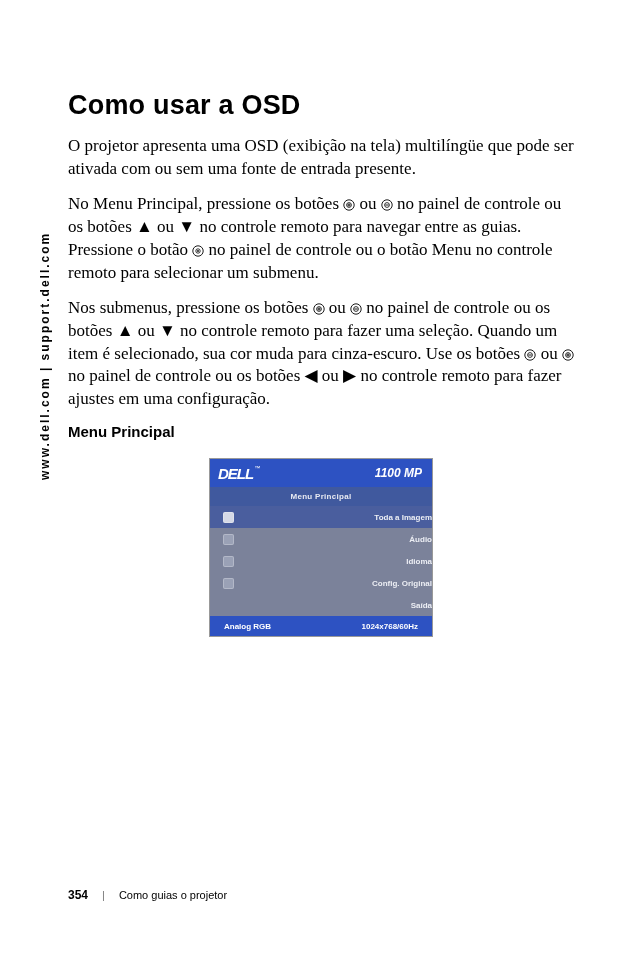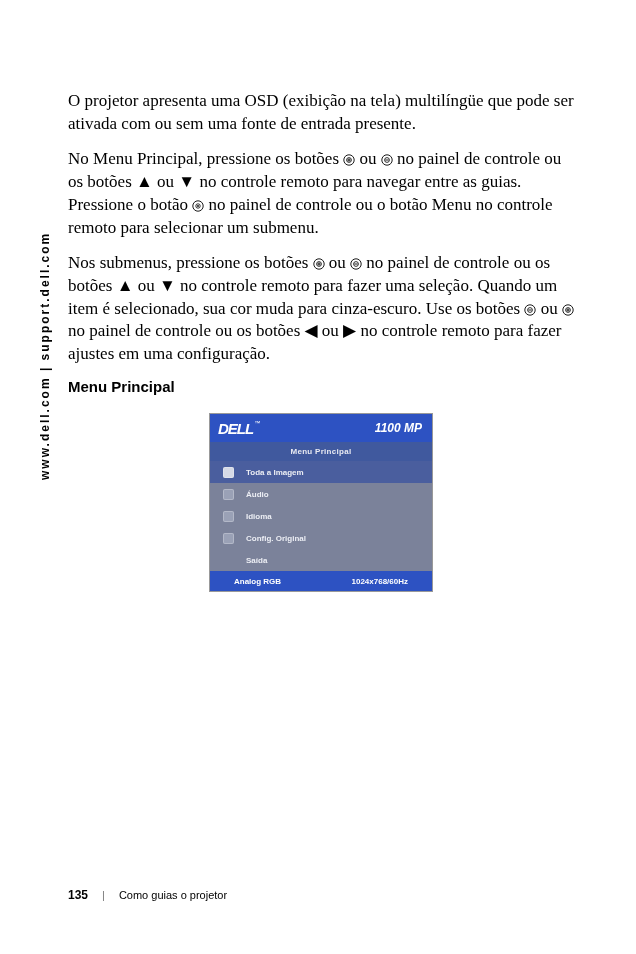--- a/index.html
+++ b/index.html
@@ -100,31 +100,31 @@
     display: flex;
     justify-content: center;
     align-items: center;
   }
   .osd-ico-box {
     width: 11px; height: 11px; border-radius: 2px;
     background: #9aa1b6;
     box-shadow: inset 0 0 0 1px rgba(255,255,255,0.25);
   }
   .osd-row.sel .osd-ico-box { background: #d5d9e6; }
-  .osd-label { flex: 1; }
+  .osd-label { flex: 1; text-align: right; }
   .osd-footer {
     display: flex;
     justify-content: space-between;
     align-items: center;
     background: #2d52c2;
     color: #fff;
     font-size: 8px;
     font-weight: bold;
     height: 20px;
-    padding: 0 24px;
+    padding: 0 14px;
   }
   
   .pg-foot {
     position: absolute;
     left: 68px;
     bottom: 52px;
     display: flex;
     align-items: center;
     font-family: Arial, Helvetica, sans-serif;
     font-size: 11px;
@@ -135,20 +135,21 @@
 </style>
 </head>
 <body>
 
 <div class="page">
 
   <div class="side-text">www.dell.com | support.dell.com</div>
 
   <div class="content">
 
+    <h1>Como usar a OSD</h1>
 
     <p class="body">O projetor apresenta uma OSD (exibição na tela) multilíngüe que pode ser ativada com ou sem uma fonte de entrada presente.</p>
 
     <p class="body">
       <span>No Menu Principal, pressione os botões </span>
       <span class="icon-btn"><svg width="12" height="12">
             <circle cx="6" cy="6" r="5.2" fill="none" stroke="#000" stroke-width="0.9"></circle>
             <circle cx="6" cy="6" r="2.4" fill="none" stroke="#000" stroke-width="0.8"></circle>
             <line x1="6" y1="4.3" x2="6" y2="7.7" stroke="#000" stroke-width="0.9"></line>
             <line x1="4.3" y1="6" x2="7.7" y2="6" stroke="#000" stroke-width="0.9"></line>
@@ -241,18 +242,18 @@
         <div class="osd-footer">
           <span>Analog RGB</span>
           <span>1024x768/60Hz</span>
         </div>
       </div>
     </div>
 
   </div>
 
   <div class="pg-foot">
-    <span class="num">135</span>
+    <span class="num">354</span>
     <span class="sep">|</span>
     <span>Como guias o projetor</span>
   </div>
 
 </div>
 
 </body></html>

